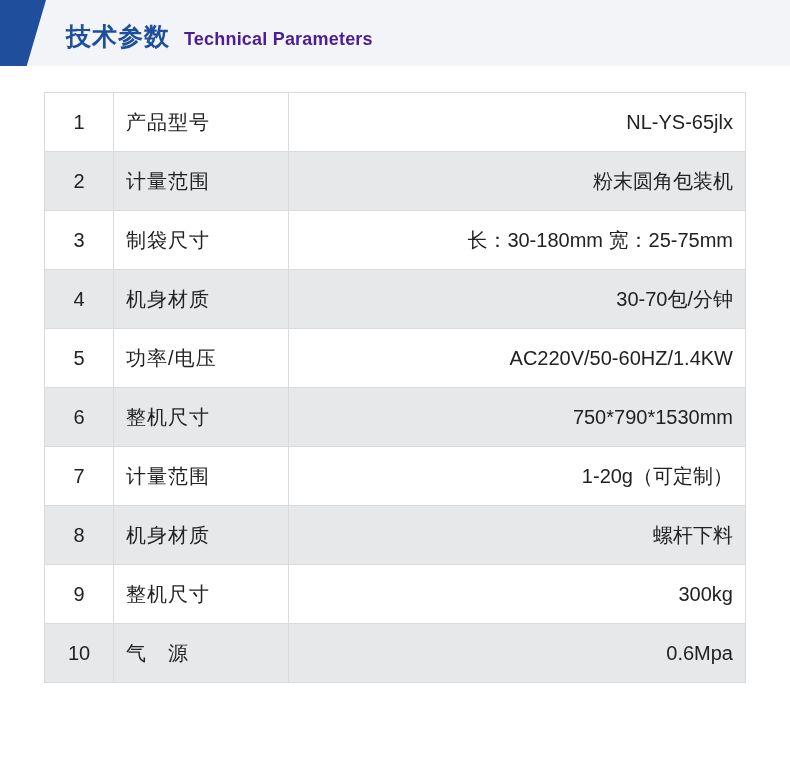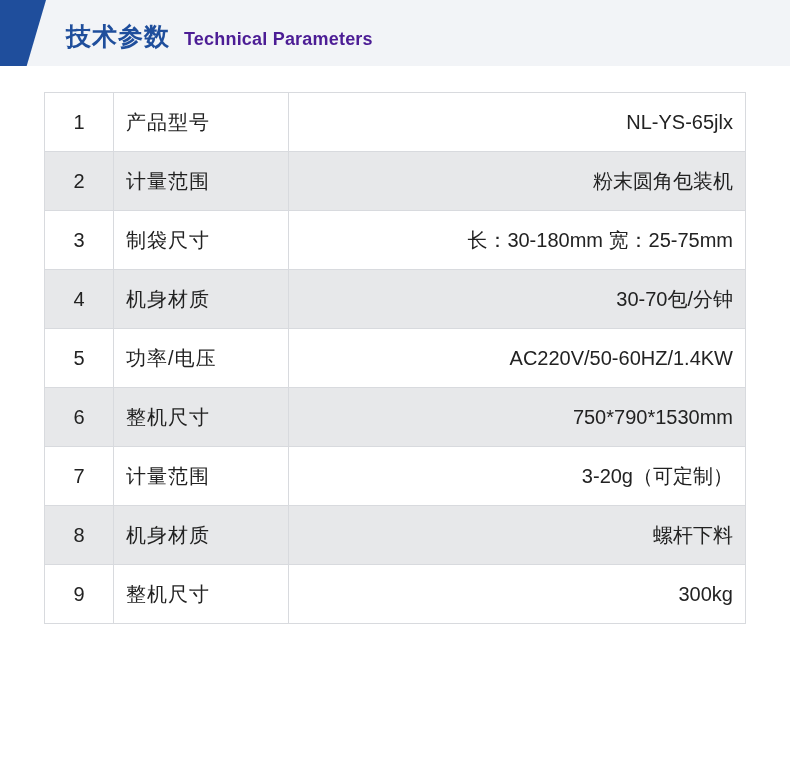--- a/index.html
+++ b/index.html
@@ -153,34 +153,39 @@
 
         <tr class="alt">
           <td class="col-idx">6</td>
           <td class="col-label">整机尺寸</td>
           <td class="col-value">750*790*1530mm</td>
         </tr>
 
         <tr class="plain">
           <td class="col-idx">7</td>
           <td class="col-label">计量范围</td>
-          <td class="col-value">3-20g（可定制）</td>
+          <td class="col-value">1-20g（可定制）</td>
         </tr>
 
         <tr class="alt">
           <td class="col-idx">8</td>
           <td class="col-label">机身材质</td>
           <td class="col-value">螺杆下料</td>
         </tr>
 
         <tr class="plain">
           <td class="col-idx">9</td>
           <td class="col-label">整机尺寸</td>
           <td class="col-value">300kg</td>
         </tr>
 
+        <tr class="alt">
+          <td class="col-idx">10</td>
+          <td class="col-label">气　源</td>
+          <td class="col-value">0.6Mpa</td>
+        </tr>
 
 
       </tbody>
     </table>
   </div>
 
 </div>
 
 </body></html>

